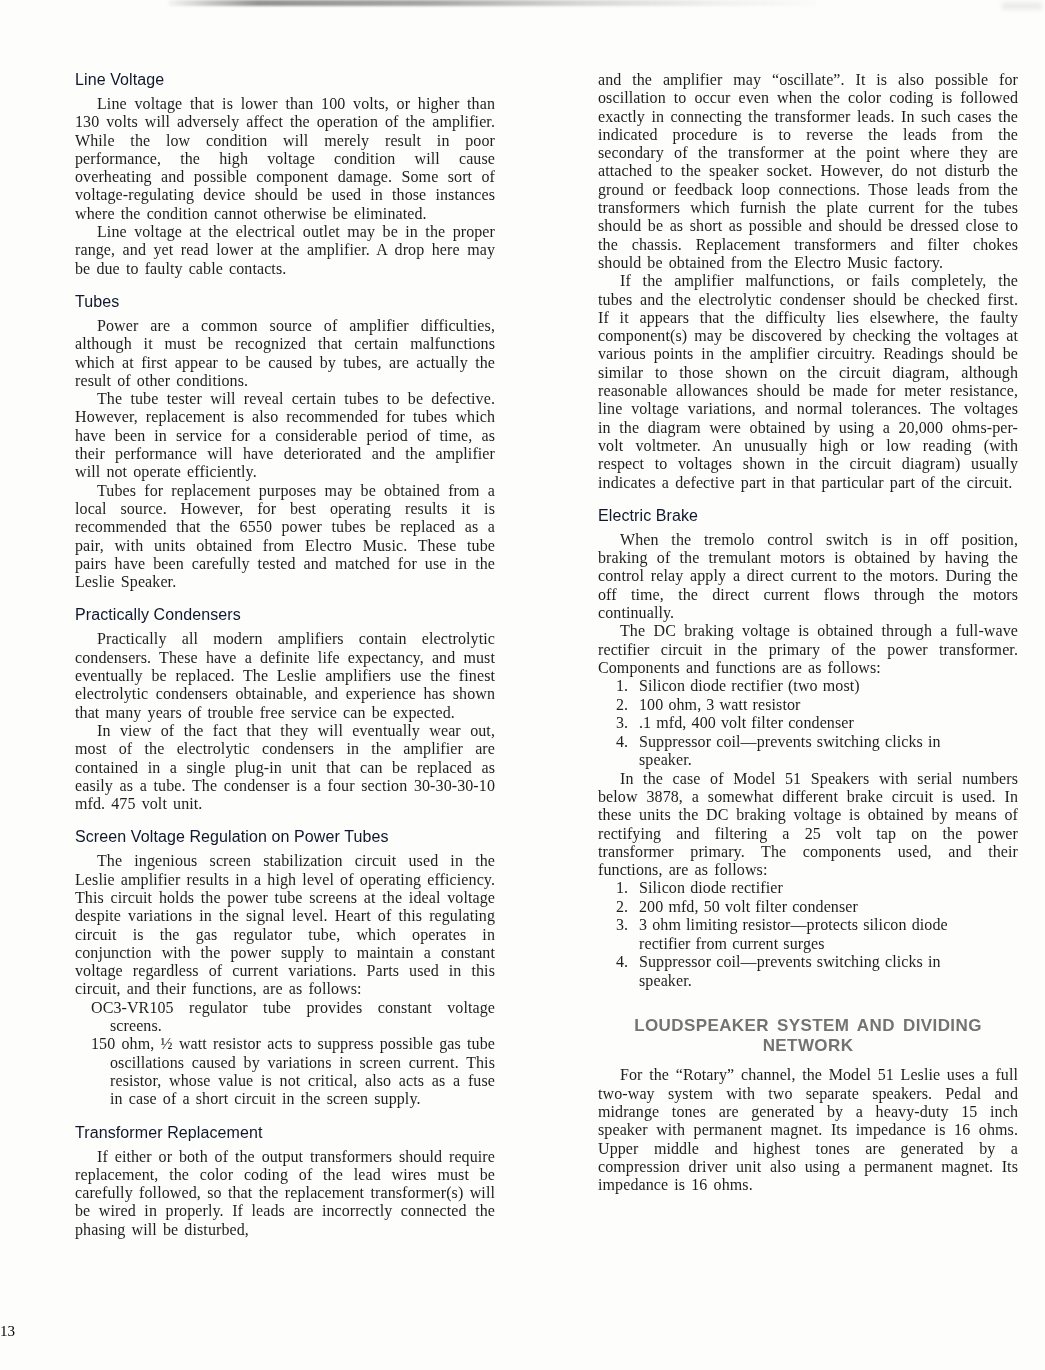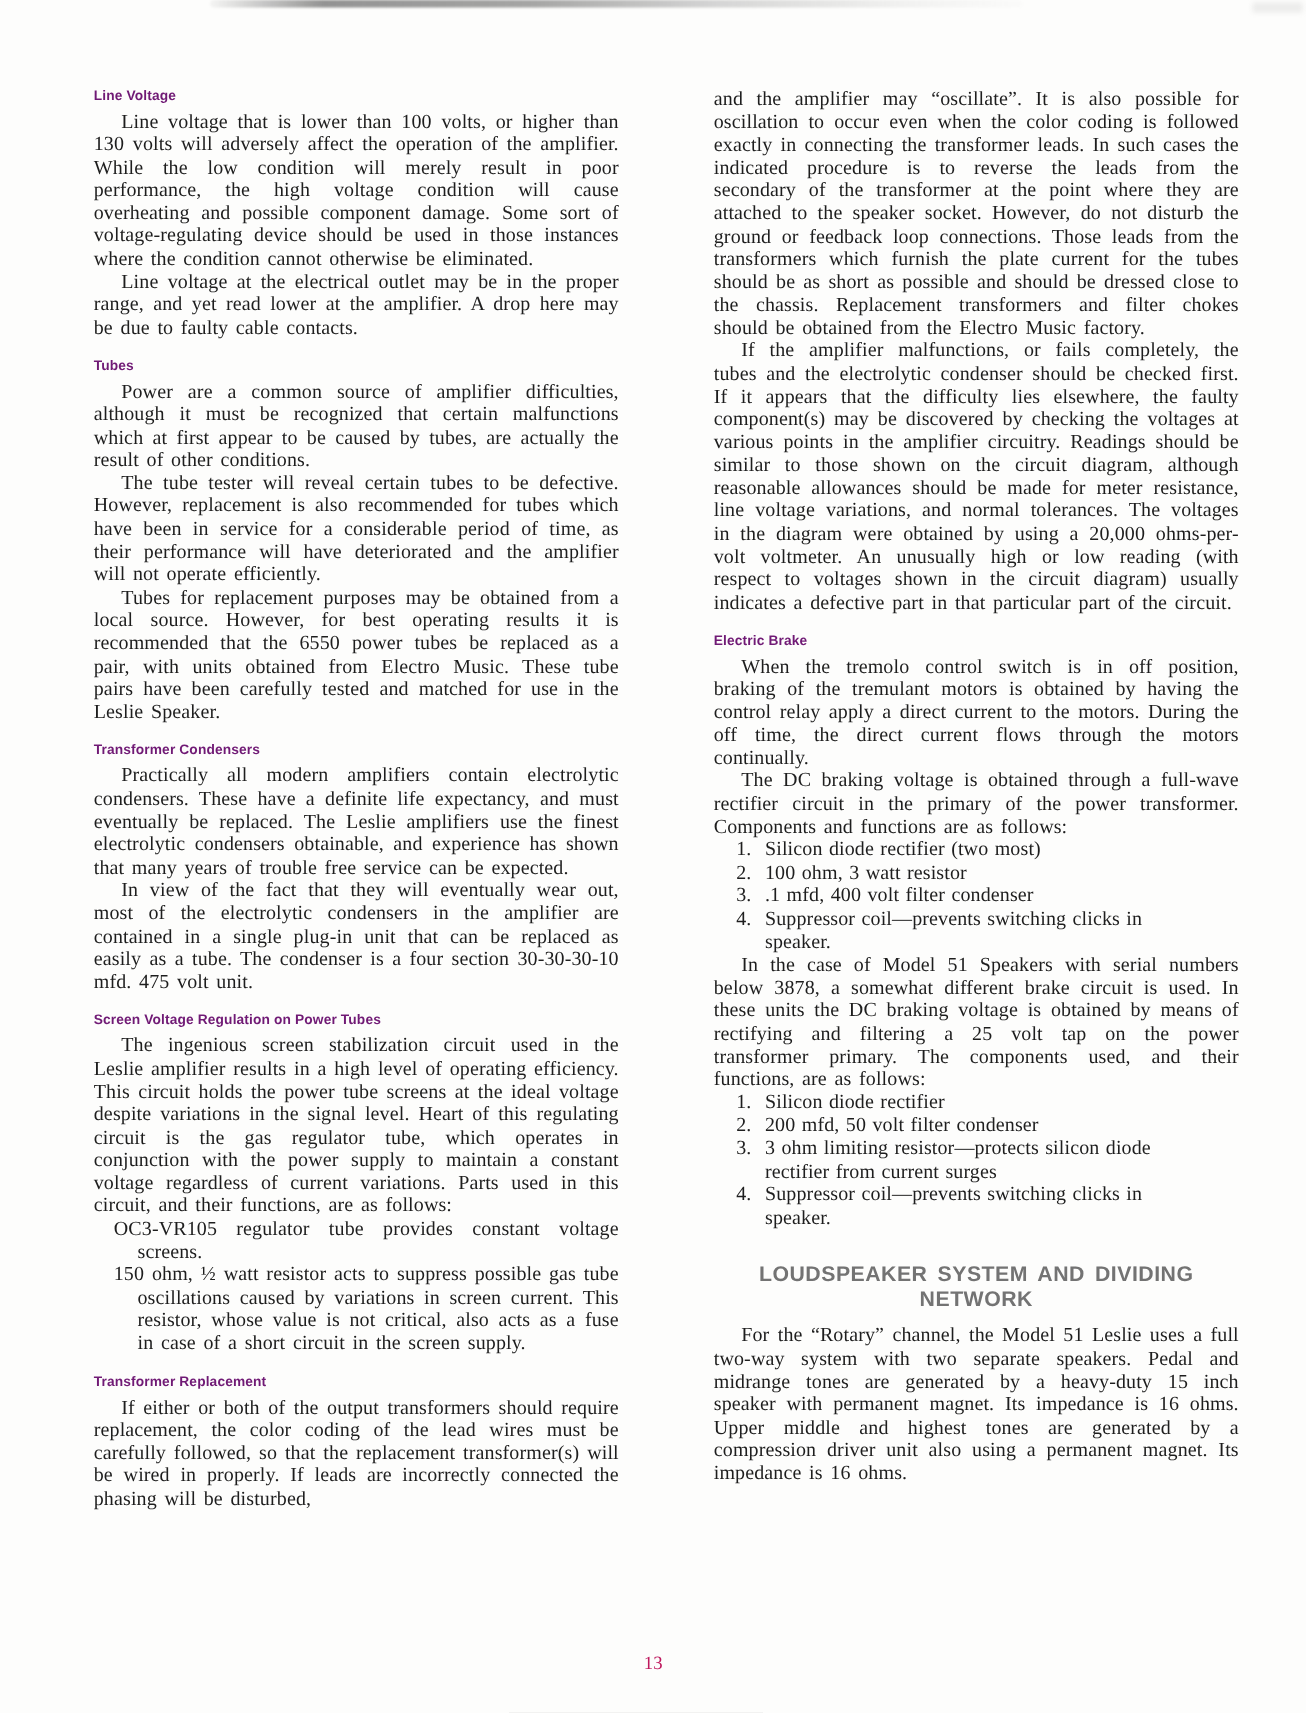--- a/index.html
+++ b/index.html
@@ -24,26 +24,26 @@
     filter:blur(1px);
     border-radius:3px;
   }
   .scan-smudge-right{
     position:absolute;top:2px;left:1002px;width:40px;height:8px;
     background:rgba(160,160,160,0.18);
     filter:blur(2px);
   }
   .col{position:absolute;top:71px;width:420px;}
   .col-left{left:75px;}
-  .col-right{left:571px;}
+  .col-right{left:598px;}
   .h{
     font-family:"Liberation Sans", sans-serif;
-    font-weight:bold;
-    font-size:11px;
-    color:#701a75;
+    font-weight:normal;
+    font-size:16px;
+    color:#0f172a;
     margin:15px 0 6px 0;
     letter-spacing:0.1px;
   }
   .h.first{margin-top:0;}
   .p{
     font-size:16px;
     line-height:18.3px;
     text-align:justify;
     margin:0;
     text-indent:22px;
@@ -76,23 +76,23 @@
     font-size:17px;
     text-align:center;
     letter-spacing:0.4px;
     word-spacing:3px;
     margin:26px 0 10px 0;
     color:#737373;
   }
   .page-number{
     position:absolute;
     top:1323px;left:0;right:0;
-    text-align:center;
+    text-align:left;
     font-size:15px;
-    color:#be185d;
+    color:#000000;
   }
 </style>
 </head>
 <body>
 
 <div class="page">
   <div class="scan-smudge"></div>
   <div class="scan-smudge-right"></div>
 
   <div class="col col-left">
@@ -104,21 +104,21 @@
     </div>
 
     <div>
       <p class="h">Tubes</p>
       <p class="p">Power are a common source of amplifier difficulties, although it must be recognized that certain malfunctions which at first appear to be caused by tubes, are actually the result of other conditions.</p>
       <p class="p">The tube tester will reveal certain tubes to be defective.  However, replacement is also recommended for tubes which have been in service for a considerable period of time, as their performance will have deteriorated and the amplifier will not operate efficiently.</p>
       <p class="p">Tubes for replacement purposes may be obtained from a local source.  However, for best operating results it is recommended that the 6550 power tubes be replaced as a pair, with units obtained from Electro Music.  These tube pairs have been carefully tested and matched for use in the Leslie Speaker.</p>
     </div>
 
     <div>
-      <p class="h">Transformer Condensers</p>
+      <p class="h">Practically Condensers</p>
       <p class="p">Practically all modern amplifiers contain electrolytic condensers.  These have a definite life expectancy, and must eventually be replaced.  The Leslie amplifiers use the finest electrolytic condensers obtainable, and experience has shown that many years of trouble free service can be expected.</p>
       <p class="p">In view of the fact that they will eventually wear out, most of the electrolytic condensers in the amplifier are contained in a single plug-in unit that can be replaced as easily as a tube.  The condenser is a four section 30-30-30-10 mfd. 475 volt unit.</p>
     </div>
 
     <div>
       <p class="h">Screen Voltage Regulation on Power Tubes</p>
       <p class="p">The ingenious screen stabilization circuit used in the Leslie amplifier results in a high level of operating efficiency.  This circuit holds the power tube screens at the ideal voltage despite variations in the signal level.  Heart of this regulating circuit is the gas regulator tube, which operates in conjunction with the power supply to maintain a constant voltage regardless of current variations.  Parts used in this circuit, and their functions, are as follows:</p>
       <p class="hang">OC3-VR105 regulator tube provides constant voltage screens.</p>
       <p class="hang">150 ohm, ½ watt resistor acts to suppress possible gas tube oscillations caused by variations in screen current.  This resistor, whose value is not critical, also acts as a fuse in case of a short circuit in the screen supply.</p>
     </div>

